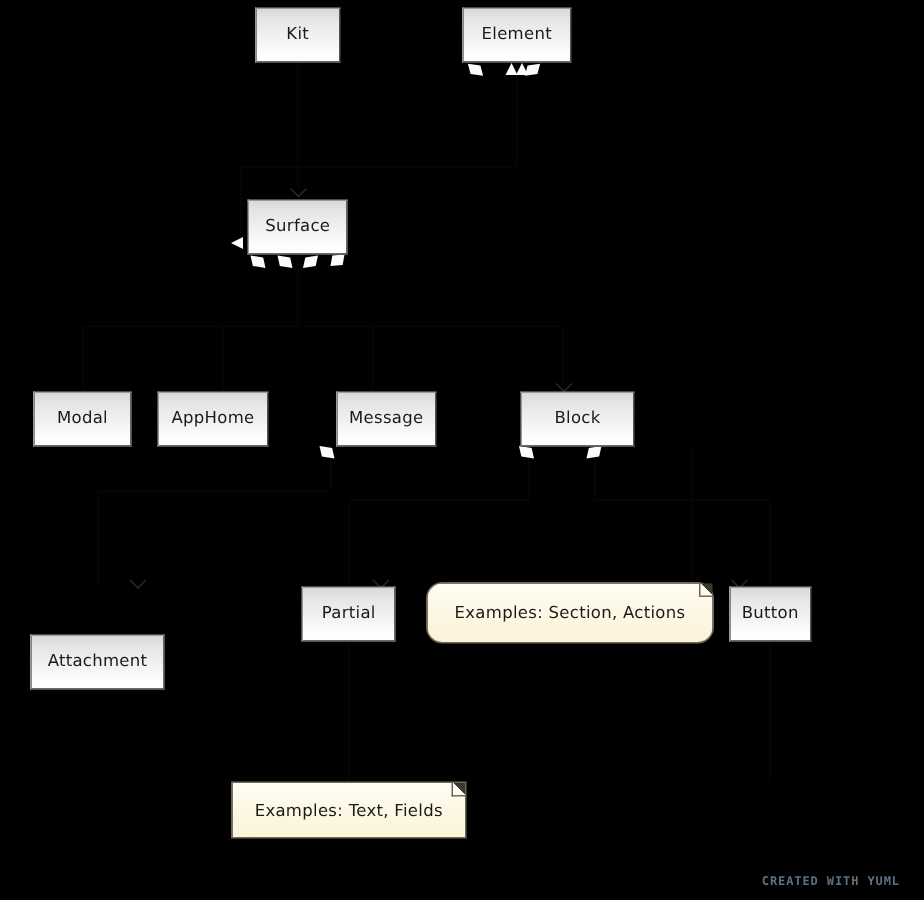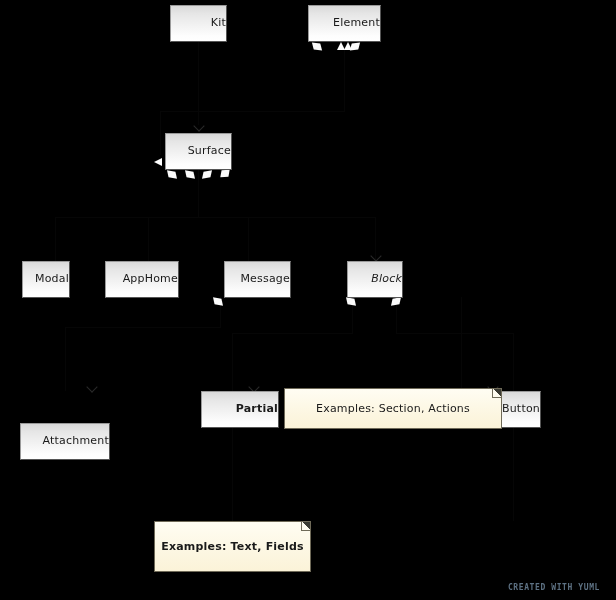--- a/index.html
+++ b/index.html
@@ -28,21 +28,21 @@
     position: absolute;
     box-sizing: border-box;
     background: linear-gradient(to bottom, #d9d9d9 0%, #e6e6e6 22%, #f2f2f2 55%, #fdfdfd 85%, #ffffff 100%);
     border: 1px solid #9a9a9a;
     border-right-color: #555555;
     border-bottom-color: #555555;
     color: #1a1a1a;
     font-size: 11px;
     display: flex;
     align-items: center;
-    justify-content: flex-end;
+    justify-content: center;
     text-align: center;
     line-height: 1.1;
     letter-spacing: 0.2px;
   }
 
   
   .note {
     position: absolute;
     box-sizing: border-box;
     background: linear-gradient(to bottom, #fffdf3 0%, #fdf8e6 45%, #fbf3d8 100%);
@@ -181,54 +181,54 @@
   </div>
 
   <div class="node" style="left:308px; top:5px; width:73px; height:37px;">
     <span>Element</span>
   </div>
 
   <div class="node" style="left:165px; top:133px; width:67px; height:37px;">
     <span>Surface</span>
   </div>
 
-  <div class="node" style="left:22px; top:261px; width:48px; height:37px;">
+  <div class="node" style="left:22px; top:261px; width:66px; height:37px;">
     <span>Modal</span>
   </div>
 
   <div class="node" style="left:105px; top:261px; width:74px; height:37px;">
     <span>AppHome</span>
   </div>
 
   <div class="node" style="left:224px; top:261px; width:67px; height:37px;">
     <span>Message</span>
   </div>
 
-  <div class="node" style="left:347px; top:261px; width:56px; height:37px;font-style:italic;">
+  <div class="node" style="left:347px; top:261px; width:76px; height:37px;">
     <span>Block</span>
   </div>
 
   <div class="node" style="left:20px; top:391px; width:90px; height:37px;margin-top:32px;">
     <span>Attachment</span>
   </div>
 
-  <div class="node" style="left:201px; top:391px; width:78px; height:37px;font-weight:bold;">
+  <div class="node" style="left:201px; top:391px; width:63px; height:37px;">
     <span>Partial</span>
   </div>
 
   <div class="node" style="left:486px; top:391px; width:55px; height:37px;">
     <span>Button</span>
   </div>
 
-  <div class="note" style="left:284px; top:388px; width:218px; height:41px;">
+  <div class="note" style="left:284px; top:388px; width:192px; height:41px;border-radius:11px;">
     <span class="fold"></span>
     <span>Examples: Section, Actions</span>
   </div>
 
-  <div class="note" style="left:154px; top:521px; width:157px; height:51px;font-weight:bold;">
+  <div class="note" style="left:154px; top:521px; width:157px; height:38px;">
     <span class="fold"></span>
     <span>Examples: Text, Fields</span>
   </div>
 
 
   <div id="watermark">CREATED WITH YUML</div>
 
 </div>
 
 </body></html>

